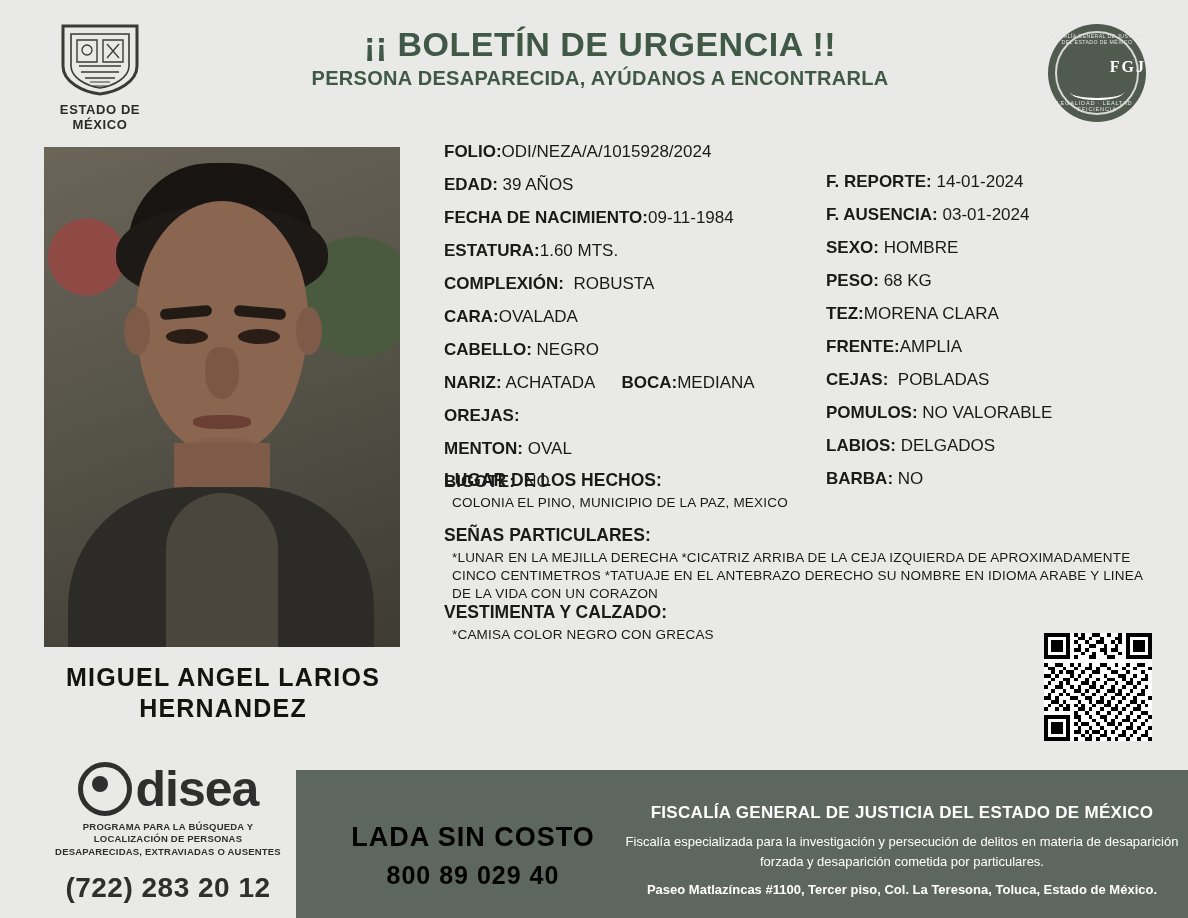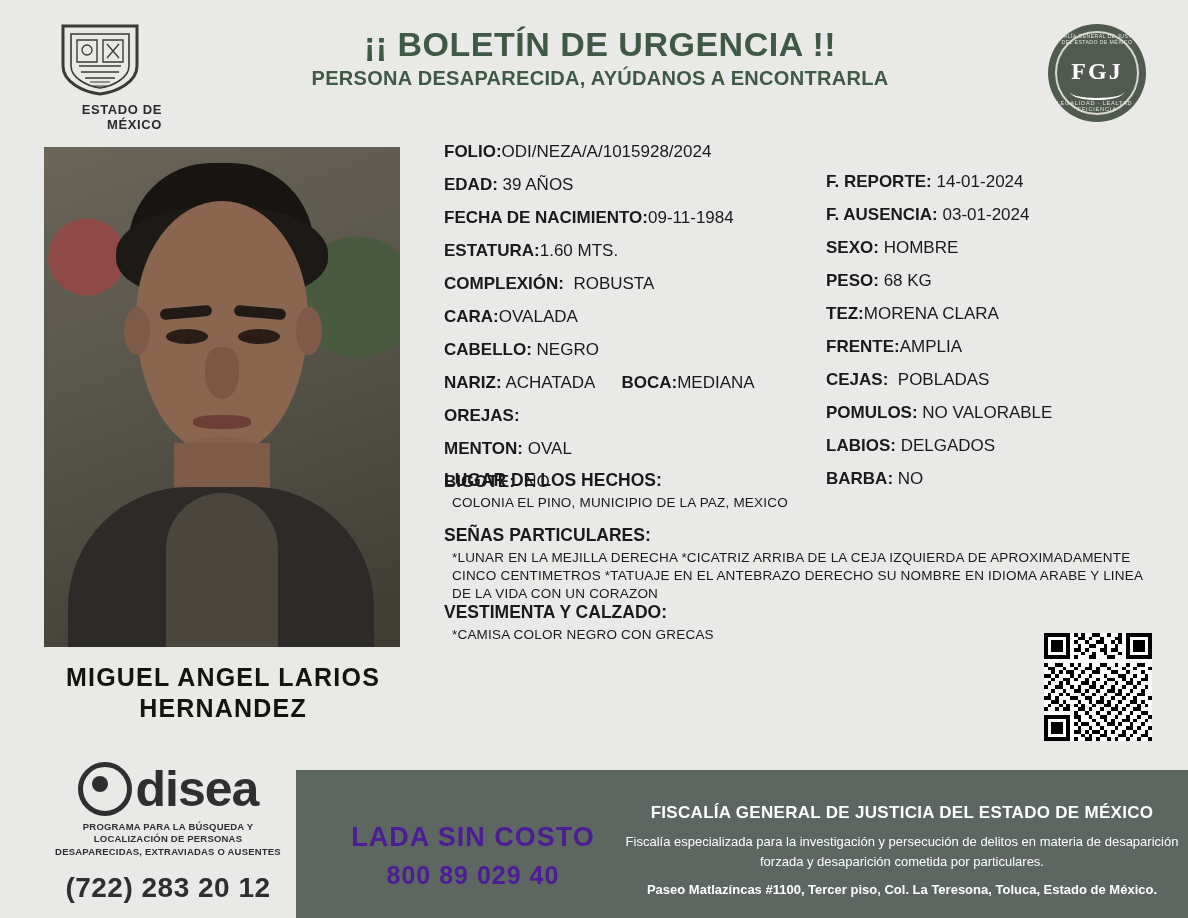--- a/index.html
+++ b/index.html
@@ -8,33 +8,33 @@
     background:#e9e9e7;
     font-family:"Liberation Sans", sans-serif;
     color:#1a1a1a;
     position:relative;
     overflow:hidden;
   }
   .sheet{position:relative;width:1188px;height:918px;}
 
   
   .header{position:absolute;top:0;left:0;width:1188px;height:132px;}
-  .edomex-logo{position:absolute;left:38px;top:22px;width:124px;text-align:right;}
+  .edomex-logo{position:absolute;left:38px;top:22px;width:124px;text-align:center;}
   .edomex-shield{width:86px;height:74px;margin:0 auto;position:relative;}
   .edomex-shield svg{display:block;}
   .edomex-label{font-size:13px;font-weight:bold;letter-spacing:.6px;color:#2b2b2b;margin-top:6px;}
 
   .title-wrap{position:absolute;left:240px;top:26px;width:720px;text-align:center;}
   .main-title{font-size:34px;font-weight:bold;color:#3f5946;letter-spacing:.5px;line-height:1.1;}
   .sub-title{font-size:20px;font-weight:bold;color:#3f5946;letter-spacing:.3px;margin-top:4px;}
 
   .fgj-logo{position:absolute;right:42px;top:24px;width:98px;height:98px;}
   .fgj-circle{width:98px;height:98px;border-radius:50%;background:#515a4f;position:relative;}
   .fgj-inner{position:absolute;inset:7px;border-radius:50%;border:2px solid #d8d8d4;}
-  .fgj-text{position:absolute;top:34px;left:0;width:100%;text-align:center;color:#fff;font-weight:bold;font-size:24px;letter-spacing:2px;font-family:"Liberation Serif", serif;}
+  .fgj-text{position:absolute;top:34px;left:0;width:100%;text-align:right;color:#fff;font-weight:bold;font-size:16px;letter-spacing:2px;font-family:"Liberation Serif", serif;}
   .fgj-top{position:absolute;top:9px;left:0;width:100%;text-align:center;color:#e3e3df;font-size:5.2px;letter-spacing:.4px;}
   .fgj-bottom{position:absolute;bottom:10px;left:0;width:100%;text-align:center;color:#e3e3df;font-size:5.6px;letter-spacing:.8px;}
   .fgj-swoosh{position:absolute;top:60px;left:22px;width:54px;height:14px;border-bottom:2px solid #fff;border-radius:0 0 50% 50%;}
 
   
   .photo{
     position:absolute;left:44px;top:147px;width:356px;height:500px;
     background:#6e6a5e;
     overflow:hidden;
   }
@@ -88,21 +88,21 @@
   
   .footer{position:absolute;left:8px;bottom:0;width:1188px;height:148px;}
   .footer-bar{position:absolute;left:288px;bottom:0;width:900px;height:148px;background:#5d6660;}
   .disea{position:absolute;left:42px;bottom:14px;width:236px;text-align:center;}
   .disea-word{font-size:50px;font-weight:bold;letter-spacing:-1px;color:#2f2f2f;line-height:1;display:flex;align-items:center;justify-content:center;}
   .disea-mark{width:44px;height:44px;border:5px solid #2f2f2f;border-radius:50%;position:relative;margin-right:4px;}
   .disea-mark .dot{position:absolute;left:9px;top:9px;width:16px;height:16px;border-radius:50%;background:#2f2f2f;}
   .disea-sub{font-size:9.5px;font-weight:bold;color:#2f2f2f;line-height:1.35;margin-top:5px;letter-spacing:.2px;}
   .disea-phone{font-size:28px;font-weight:bold;color:#2f2f2f;margin-top:13px;letter-spacing:.5px;}
 
-  .lada{position:absolute;left:320px;bottom:28px;width:290px;text-align:center;color:#4c1d95;}
+  .lada{position:absolute;left:320px;bottom:28px;width:290px;text-align:center;color:#000000;}
   .lada-t{font-size:27px;font-weight:bold;letter-spacing:1px;}
   .lada-n{font-size:25px;font-weight:bold;letter-spacing:1px;margin-top:8px;}
 
   .fisc{position:absolute;left:616px;bottom:18px;width:556px;text-align:center;color:#fff;}
   .fisc-t{font-size:17px;font-weight:bold;letter-spacing:.3px;}
   .fisc-d{font-size:13px;line-height:1.5;margin-top:9px;}
   .fisc-a{font-size:13px;font-weight:bold;line-height:1.45;margin-top:10px;}
 </style>
 </head>
 <body>

